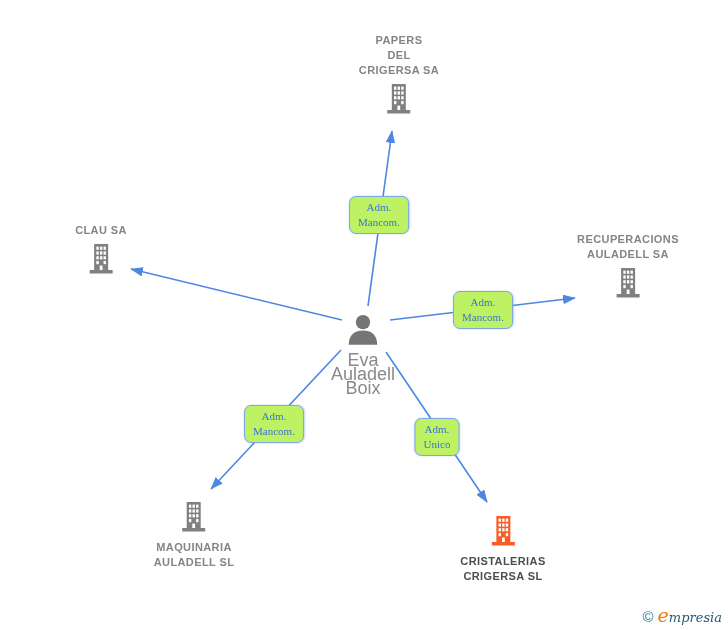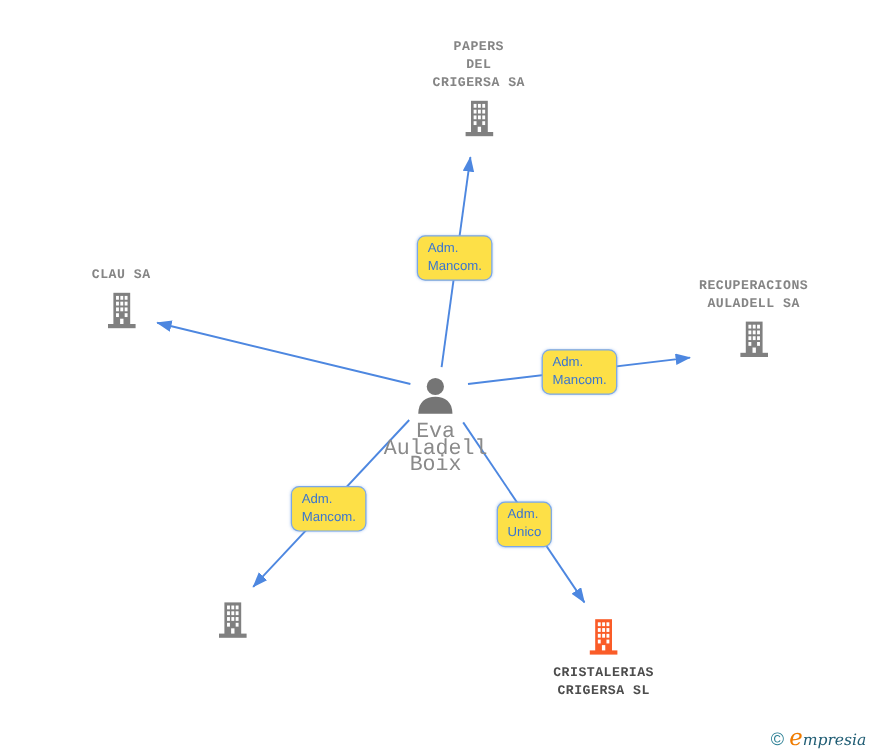--- a/index.html
+++ b/index.html
@@ -1,33 +1,33 @@
 <!DOCTYPE html>
 <html><head>
 <meta charset="utf-8">
 <style>
   html,body{margin:0;padding:0;background:#fff;}
   .canvas{position:relative;width:728px;height:630px;background:#ffffff;overflow:hidden;
           font-family:"Liberation Sans",sans-serif;}
   .edges{position:absolute;left:0;top:0;z-index:1;}
   .node{position:absolute;display:flex;flex-direction:column;align-items:center;
-        transform:translateX(-50%);z-index:2;cursor:pointer;font-family:Liberation Mono, monospace;}
+        transform:translateX(-50%);z-index:2;cursor:pointer;}
   .node-label{font-size:11px;line-height:15px;color:#858585;text-align:center;
               letter-spacing:.4px;font-weight:700;}
   .node-label div{white-space:nowrap;}
   .icon-building{color:#808080;margin-top:4px;line-height:0;}
   .icon-building.orange{color:#fa5c28;}
   .node-bottom .icon-building{margin-top:0;margin-bottom:6px;}
   .node-cristalerias .node-label{color:#4d4d4d;}
   .person-icon{line-height:0;}
   .person-label{font-size:18px;line-height:14px;color:#8a8a8a;text-align:center;margin-top:4px;}
-  .edge-label{position:absolute;transform:translate(-50%,-50%);background:#fde047;
+  .edge-label{position:absolute;transform:translate(-50%,-50%);background:#bef264;
               border:1.4px solid #7aa7e8;border-radius:7px;padding:3px 8px;
-              font-size:11px;line-height:15px;color:#3a75d0;z-index:3;
-              box-shadow:0 0 2px rgba(122,167,232,.45);cursor:pointer;white-space:nowrap;}
+              font-size:11px;line-height:15px;color:#3a75d0;text-align:center;z-index:3;
+              box-shadow:0 0 2px rgba(122,167,232,.45);cursor:pointer;white-space:nowrap;font-family:Liberation Serif, serif;}
   .watermark{position:absolute;right:6px;bottom:4px;z-index:2;font-size:15px;}
   .wm-c{color:#2a7e93;font-family:"Liberation Sans",sans-serif;}
   .wm-e{color:#f07c00;font-family:"DejaVu Serif",serif;font-style:italic;font-size:19px;}
   .wm-rest{color:#205d74;font-family:"DejaVu Serif",serif;font-style:italic;font-size:13px;}
 </style>
 </head>
 <body>
 
 <div class="canvas">
 
@@ -153,20 +153,24 @@
             <rect x="19.4" y="9.4" width="2.4" height="3.2"></rect>
           <rect x="12.2" y="14.2" width="2.4" height="3.2"></rect>
             <rect x="15.8" y="14.2" width="2.4" height="3.2"></rect>
             <rect x="19.4" y="14.2" width="2.4" height="3.2"></rect>
           <rect x="12.2" y="19" width="2.4" height="3.2"></rect>
             <rect x="19.4" y="19" width="2.4" height="3.2"></rect>
           <rect x="15.6" y="23.6" width="2.8" height="4.4"></rect>
         </g>
       </svg>
     </span>
+    <div class="node-label">
+      <div>MAQUINARIA</div>
+      <div>AULADELL SL</div>
+    </div>
   </div>
 
   <div class="node node-bottom node-cristalerias" style="left:503px;top:514px">
     <span class="icon-building orange">
       <svg viewBox="0 0 34 34" width="34" height="34" fill="currentColor">
         <rect x="10" y="2" width="14" height="27"></rect>
           <rect x="5.5" y="28" width="23" height="3.5"></rect>
         <g fill="#ffffff">
           <rect x="12.2" y="4.6" width="2.4" height="3.2"></rect>
             <rect x="15.8" y="4.6" width="2.4" height="3.2"></rect>

